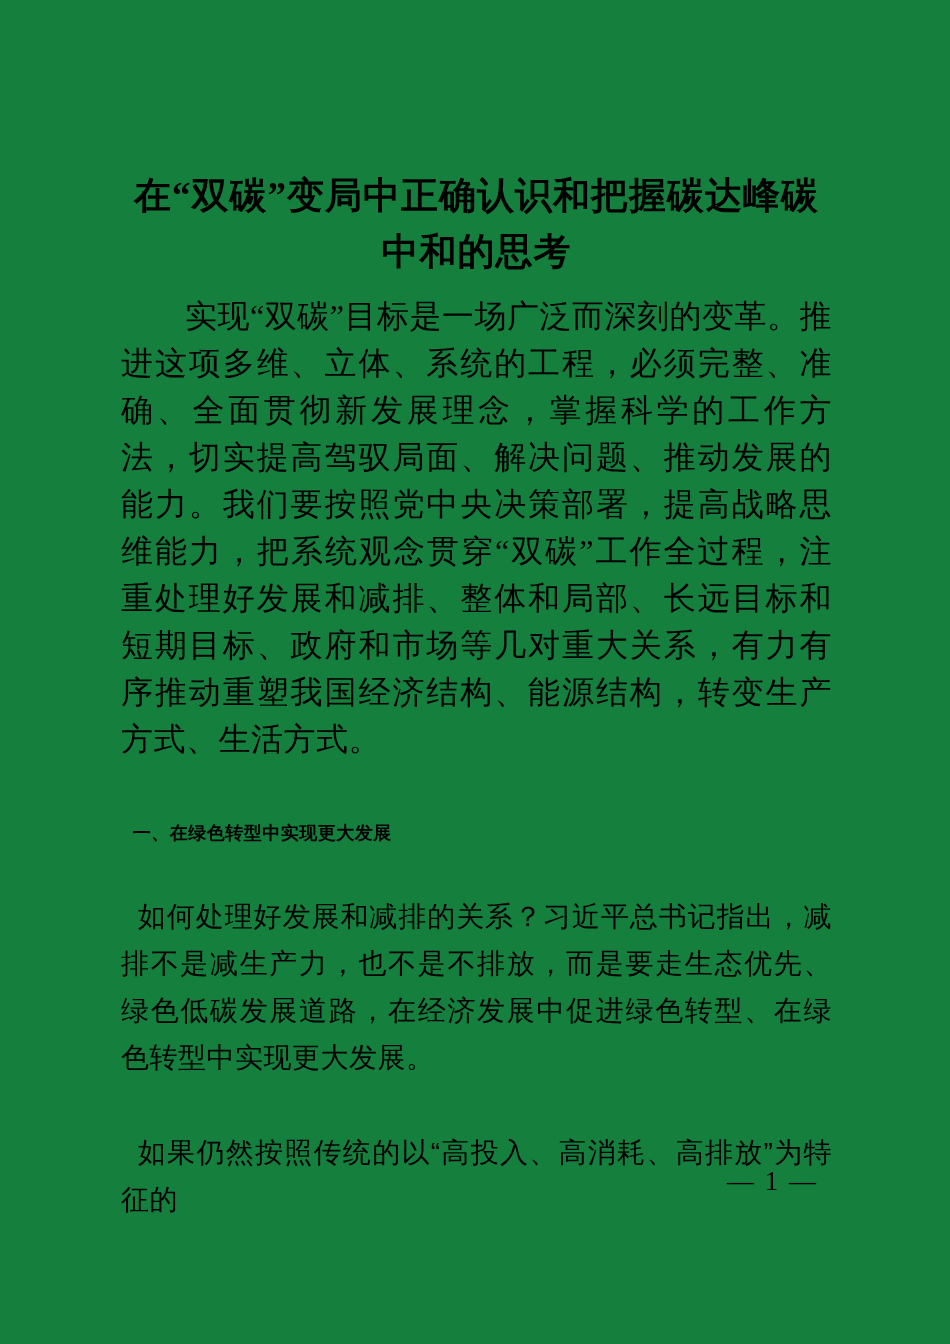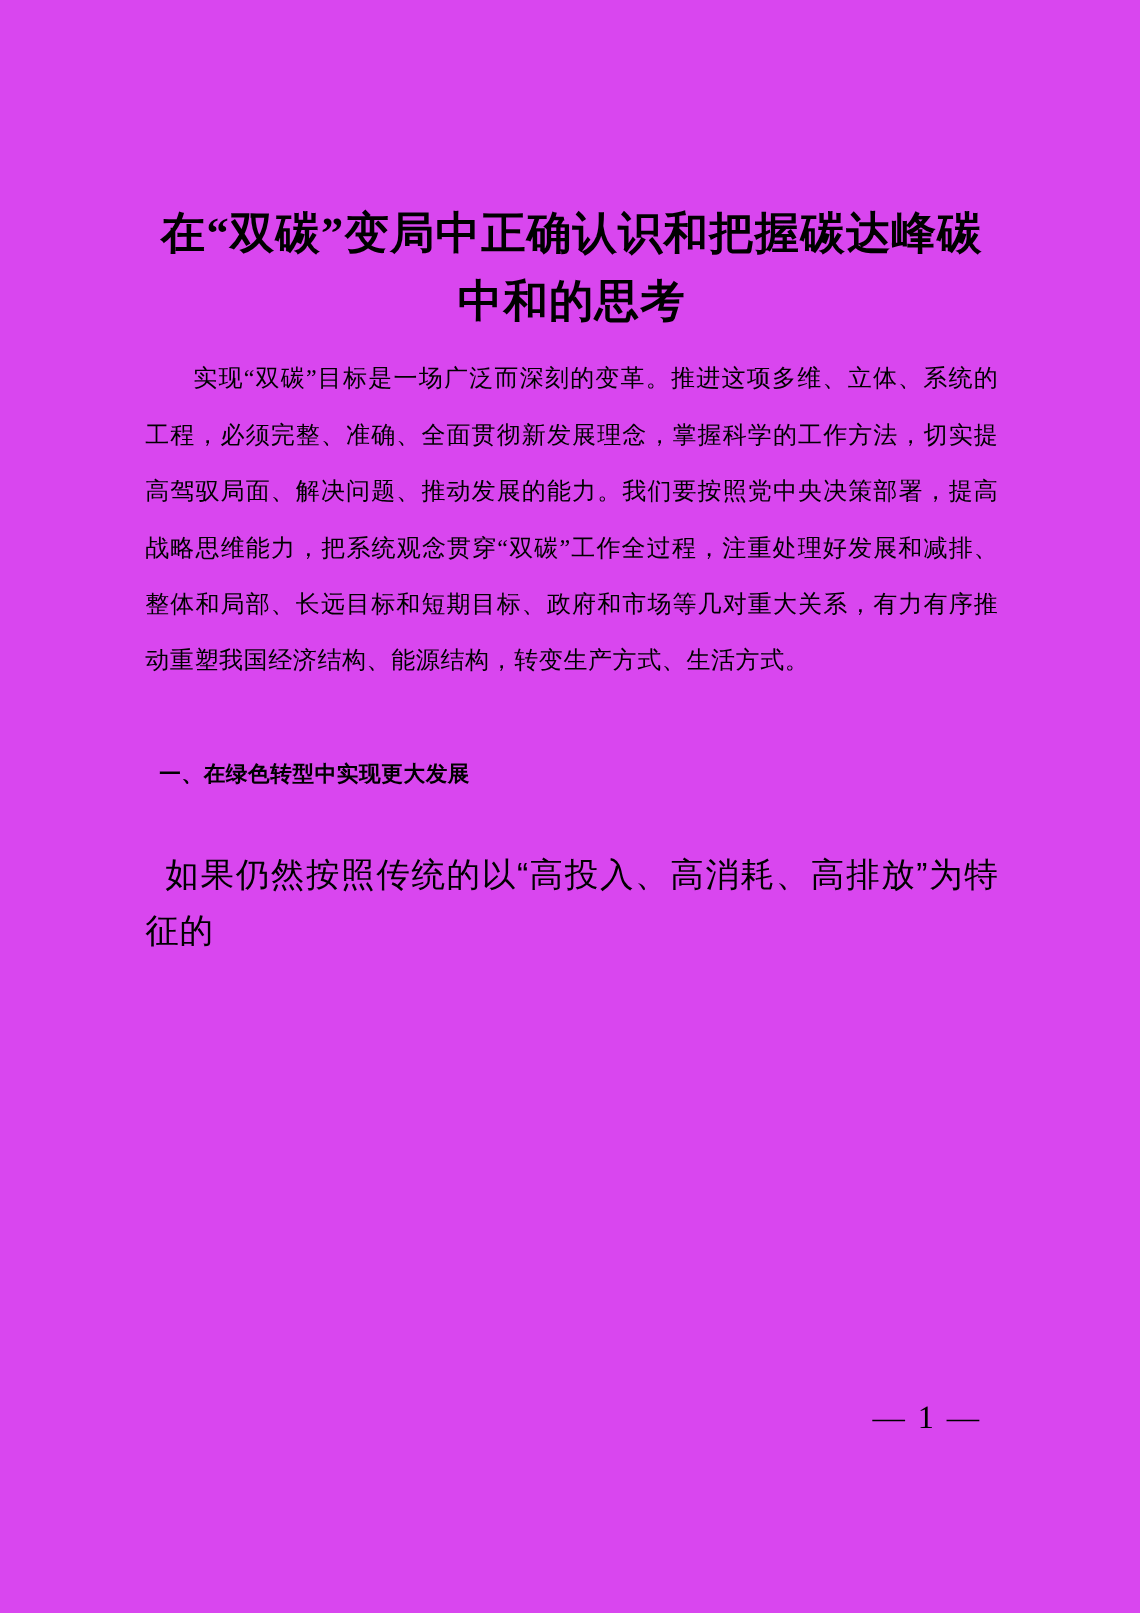--- a/index.html
+++ b/index.html
@@ -11,41 +11,41 @@
     width: 950px;
     height: 1344px;
     position: relative;
     overflow: hidden;
     font-family: "Liberation Serif", serif;
     color: #000000;
   }
   .page {
     position: absolute;
     inset: 0;
-    background: #d946ef;
+    background: #15803d;
   }
   .content {
     position: absolute;
     top: 168px;
     left: 121px;
     right: 118px;
   }
   .doc-title {
     margin: 0;
     font-family: "Liberation Serif", serif;
     font-weight: bold;
     font-size: 37px;
     line-height: 1.5;
     text-align: center;
     letter-spacing: 1px;
   }
   .para-serif {
     margin: 14px 0 0 0;
     font-family: "Liberation Serif", serif;
-    font-size: 20px;
+    font-size: 32px;
     line-height: 47px;
     text-align: justify;
     text-indent: 2em;
     letter-spacing: 0.5px;
   }
   .section-heading {
     margin: 60px 0 0 0;
     font-family: "Liberation Sans", sans-serif;
     font-weight: bold;
     font-size: 18px;
@@ -76,20 +76,21 @@
 
 <div class="page">
   <div class="content">
 
     <h1 class="doc-title">在“双碳”变局中正确认识和把握碳达峰碳中和的思考</h1>
 
     <p class="para-serif">实现“双碳”目标是一场广泛而深刻的变革。推进这项多维、立体、系统的工程，必须完整、准确、全面贯彻新发展理念，掌握科学的工作方法，切实提高驾驭局面、解决问题、推动发展的能力。我们要按照党中央决策部署，提高战略思维能力，把系统观念贯穿“双碳”工作全过程，注重处理好发展和减排、整体和局部、长远目标和短期目标、政府和市场等几对重大关系，有力有序推动重塑我国经济结构、能源结构，转变生产方式、生活方式。</p>
 
     <h2 class="section-heading">一、在绿色转型中实现更大发展</h2>
 
+    <p class="para-sans">如何处理好发展和减排的关系？习近平总书记指出，减排不是减生产力，也不是不排放，而是要走生态优先、绿色低碳发展道路，在经济发展中促进绿色转型、在绿色转型中实现更大发展。</p>
 
 
     <p class="para-sans">如果仍然按照传统的以“高投入、高消耗、高排放”为特征的</p>
 
   </div>
 
   <div class="page-number">— 1 —</div>
 </div>
 
 </body></html>

